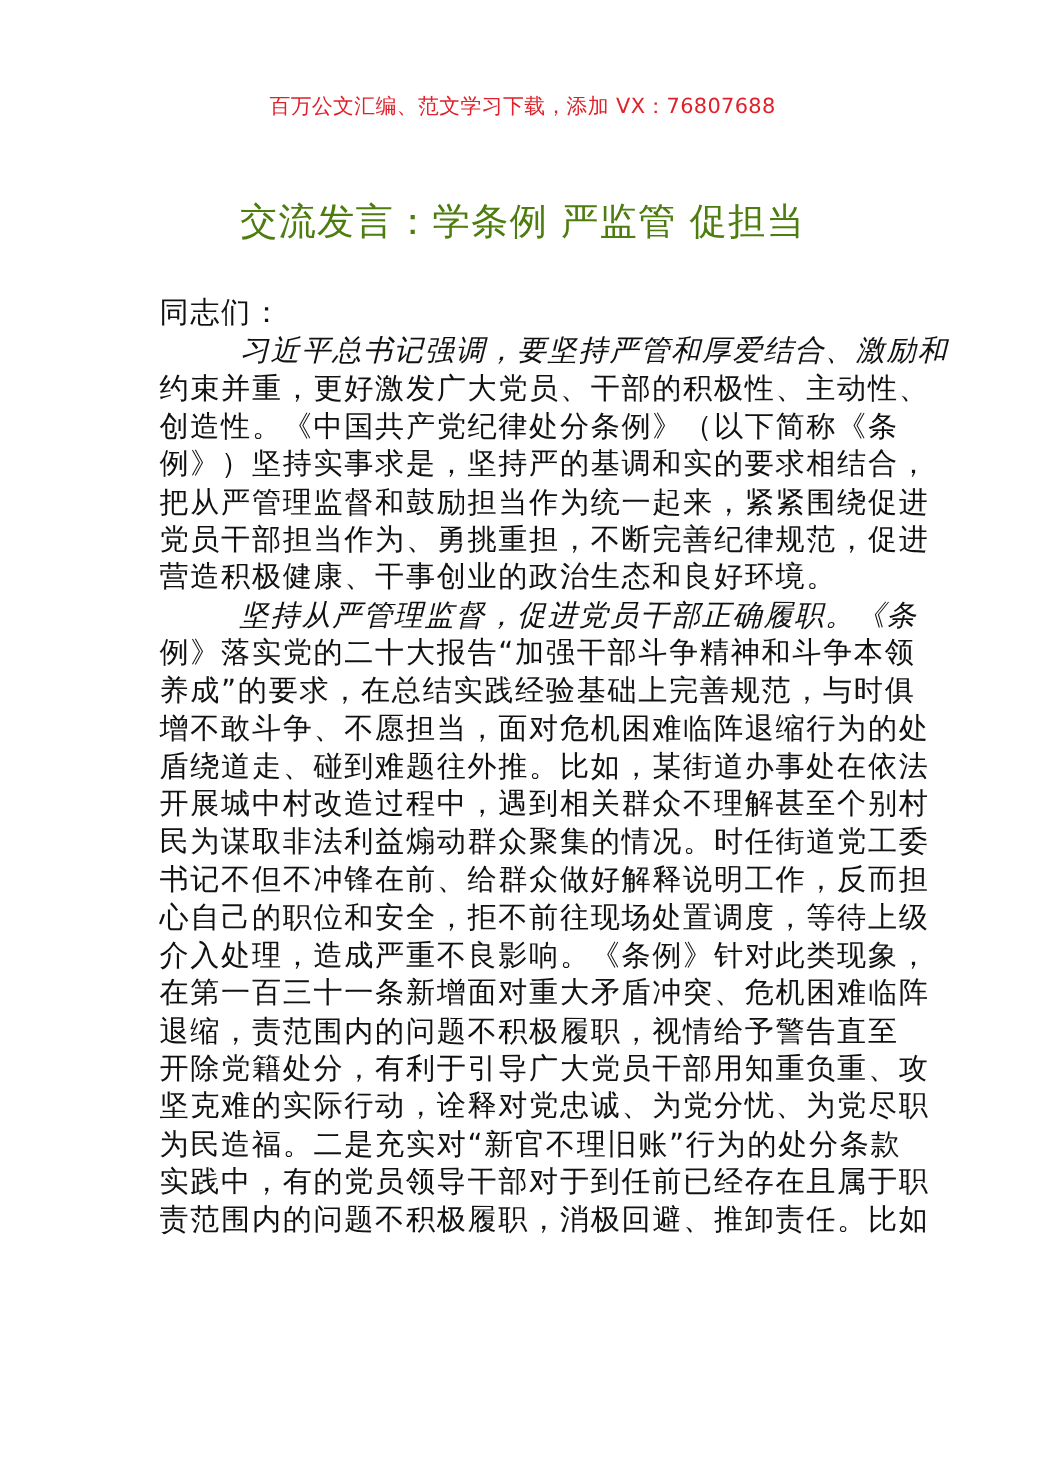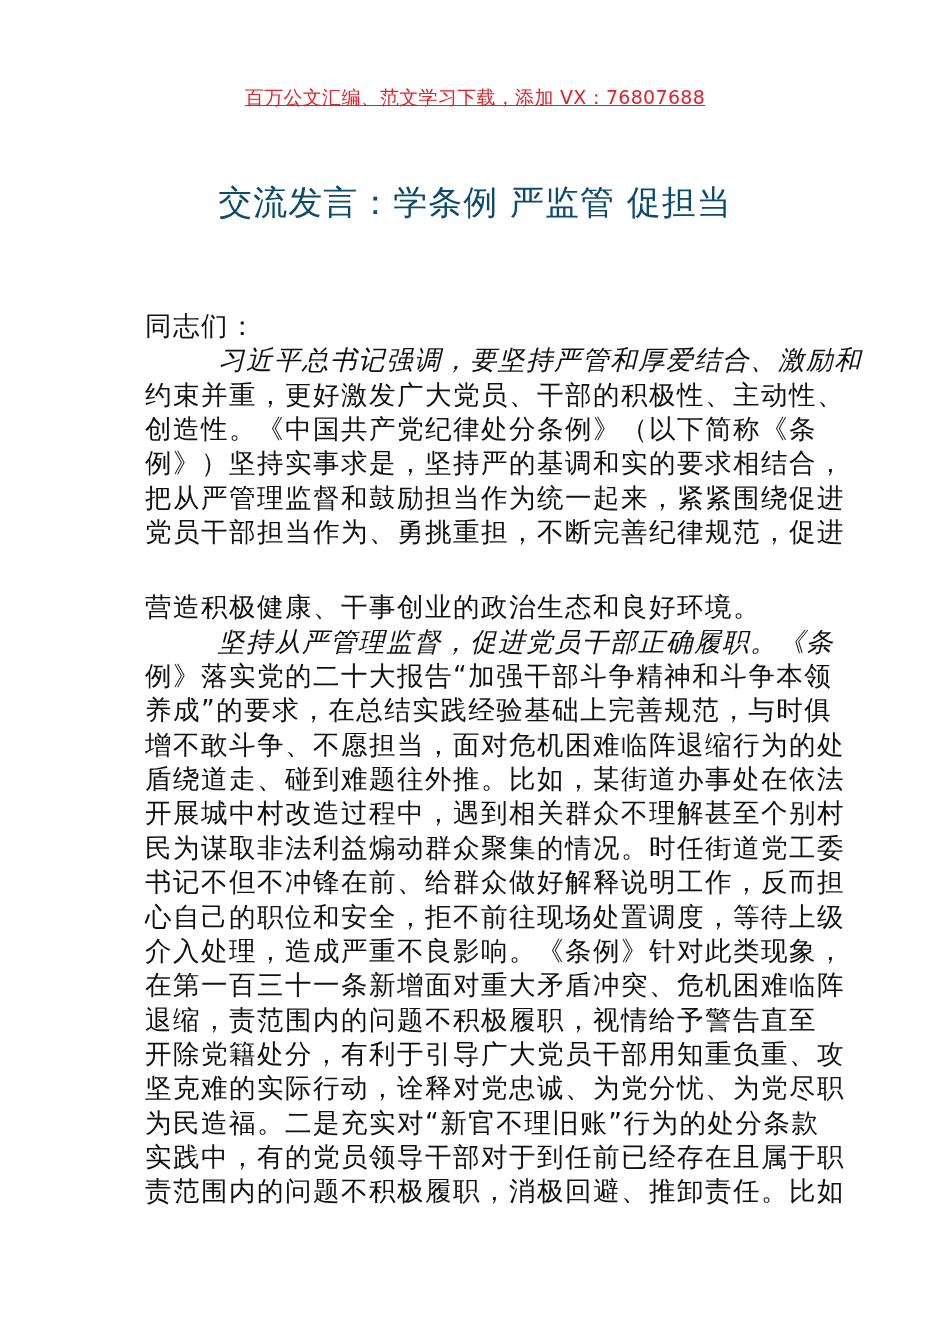--- a/index.html
+++ b/index.html
@@ -1,25 +1,25 @@
 <!DOCTYPE html>
 <html><head>
 <meta charset="utf-8">
 <style>
   html, body { margin: 0; padding: 0; background: #ffffff; }
   body { width: 950px; height: 1344px; position: relative; overflow: hidden;
          font-family: "DejaVu Sans", "Liberation Sans", sans-serif; color: #111111; }
   .watermark { position: absolute; top: 84px; left: 0; width: 950px; text-align: center;
-               font-size: 19px; color: #e0202a; letter-spacing: 0.3px; line-height: 26px; text-decoration: underline; }
+               font-size: 19px; color: #e0202a; letter-spacing: 0.3px; line-height: 26px; }
   .title { position: absolute; top: 178px; left: 0; width: 950px; text-align: center;
-           font-size: 34px; line-height: 48px; color: #0c4a6e; letter-spacing: 1px; }
+           font-size: 34px; line-height: 48px; color: #4d7c0f; letter-spacing: 1px; }
   .body { position: absolute; top: 268px; left: 145px; width: 662px; }
   .line { display: block; font-size: 26.5px; line-height: 34.35px; height: 34.35px;
           white-space: nowrap; letter-spacing: 1.5px; text-align: justify; text-align-last: justify; }
-  .line.last { text-align-last: left; margin-top: 41px; }
+  .line.last { text-align-last: left; }
   .line.indent { padding-left: 73px; font-style: italic; }
 </style>
 </head>
 <body>
 
 <div class="watermark">百万公文汇编、范文学习下载，添加 VX：76807688</div>
 
 <div class="title">交流发言：学条例 严监管 促担当</div>
 
 <div class="body">

